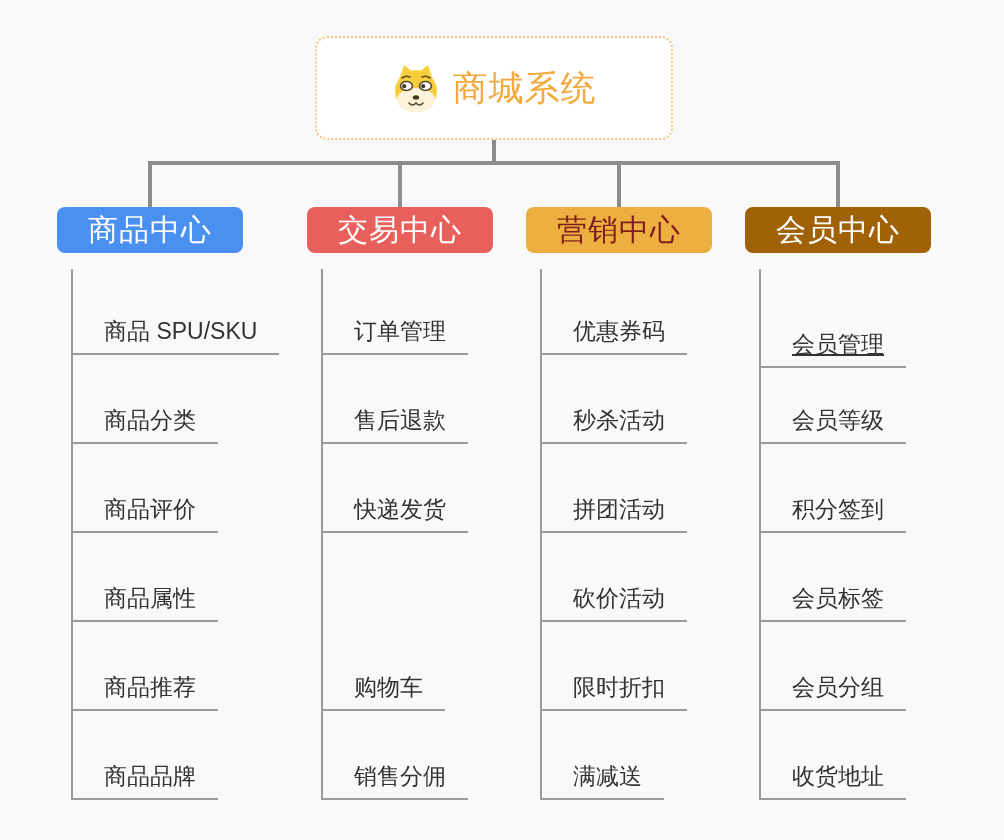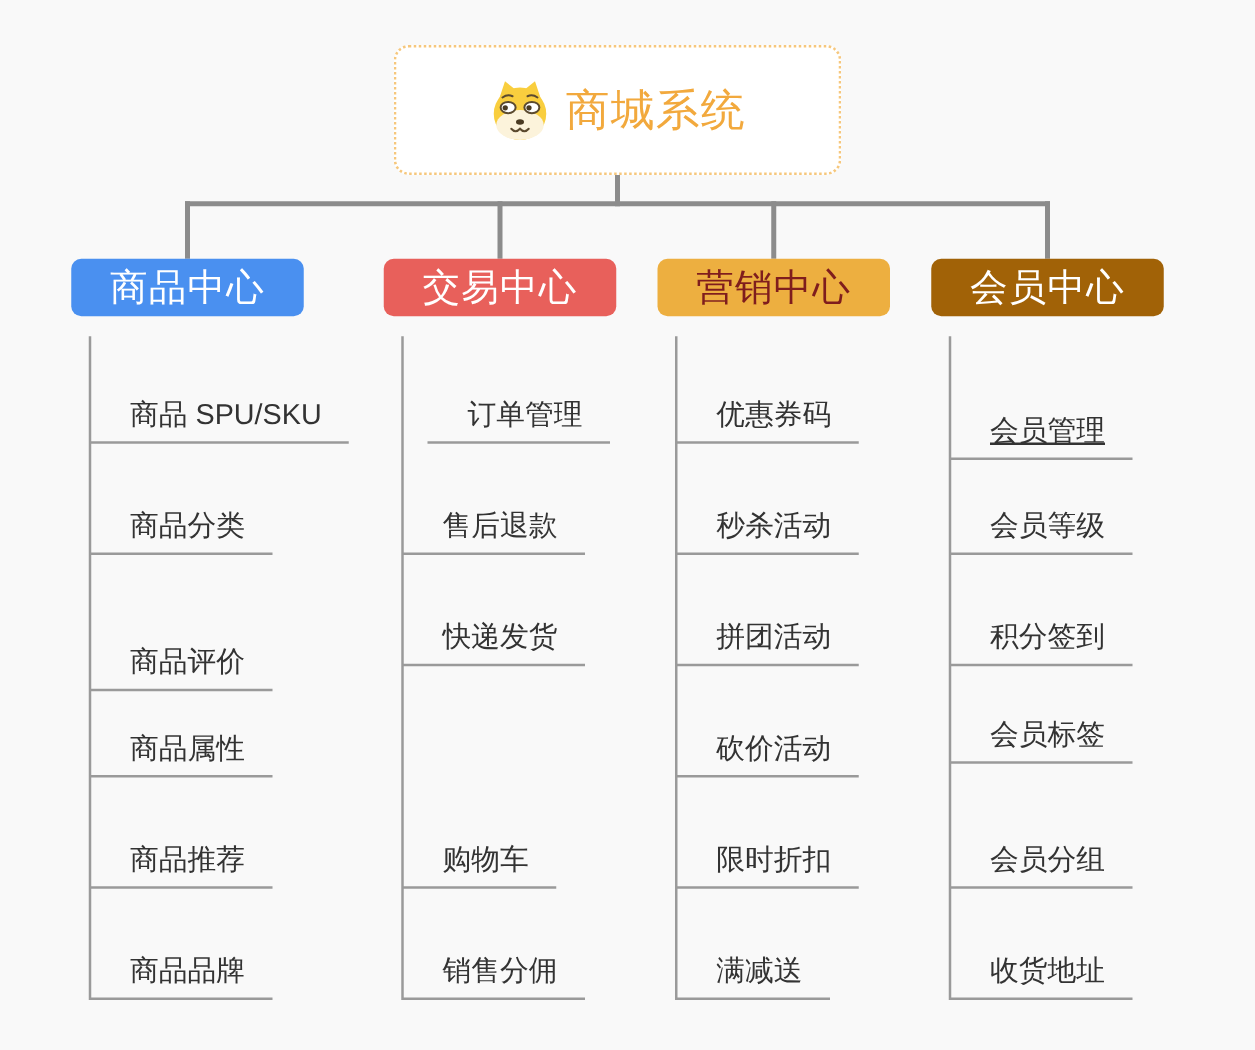--- a/index.html
+++ b/index.html
@@ -73,32 +73,32 @@
   <span class="root-label">商城系统</span>
 </div>
 
   <div class="branch" style="left: 57px;">
     <div class="branch-box" style="background: rgb(74, 144, 240); color: rgb(255, 255, 255);">
       <span class="branch-label">商品中心</span>
     </div>
     <div class="spine"></div>
   <div class="leaf" style="top: 109px;">商品 SPU/SKU</div>
     <div class="leaf" style="top: 198px;">商品分类</div>
-    <div class="leaf" style="top: 287px; margin-top: 20px;">商品评价</div>
+    <div class="leaf" style="top: 287px;">商品评价</div>
     <div class="leaf" style="top: 376px;">商品属性</div>
     <div class="leaf" style="top: 465px;">商品推荐</div>
     <div class="leaf" style="top: 554px;">商品品牌</div>
   </div>
 
   <div class="branch" style="left: 307px;">
     <div class="branch-box" style="background: rgb(232, 96, 91); color: rgb(255, 255, 255);">
       <span class="branch-label">交易中心</span>
     </div>
     <div class="spine"></div>
-  <div class="leaf" style="top: 109px; margin-left: 20px;">订单管理</div>
+  <div class="leaf" style="top: 109px;">订单管理</div>
     <div class="leaf" style="top: 198px;">售后退款</div>
     <div class="leaf" style="top: 287px;">快递发货</div>
     <div class="leaf" style="top: 465px;">购物车</div>
     <div class="leaf" style="top: 554px;">销售分佣</div>
   </div>
 
   <div class="branch" style="left: 526px;">
     <div class="branch-box" style="background: rgb(237, 175, 64); color: #7f1d1d;">
       <span class="branch-label">营销中心</span>
     </div>
@@ -112,16 +112,16 @@
   </div>
 
   <div class="branch" style="left: 745px;">
     <div class="branch-box" style="background: #a16207; color: rgb(255, 255, 255); text-align: center;">
       <span class="branch-label">会员中心</span>
     </div>
     <div class="spine"></div>
   <div class="leaf" style="top: 122px; text-decoration: underline;">会员管理</div>
     <div class="leaf" style="top: 198px;">会员等级</div>
     <div class="leaf" style="top: 287px;">积分签到</div>
-    <div class="leaf" style="top: 365px;">会员标签</div>
+    <div class="leaf" style="top: 376px;">会员标签</div>
     <div class="leaf" style="top: 465px;">会员分组</div>
     <div class="leaf" style="top: 554px;">收货地址</div>
   </div>
 
 </body></html>

